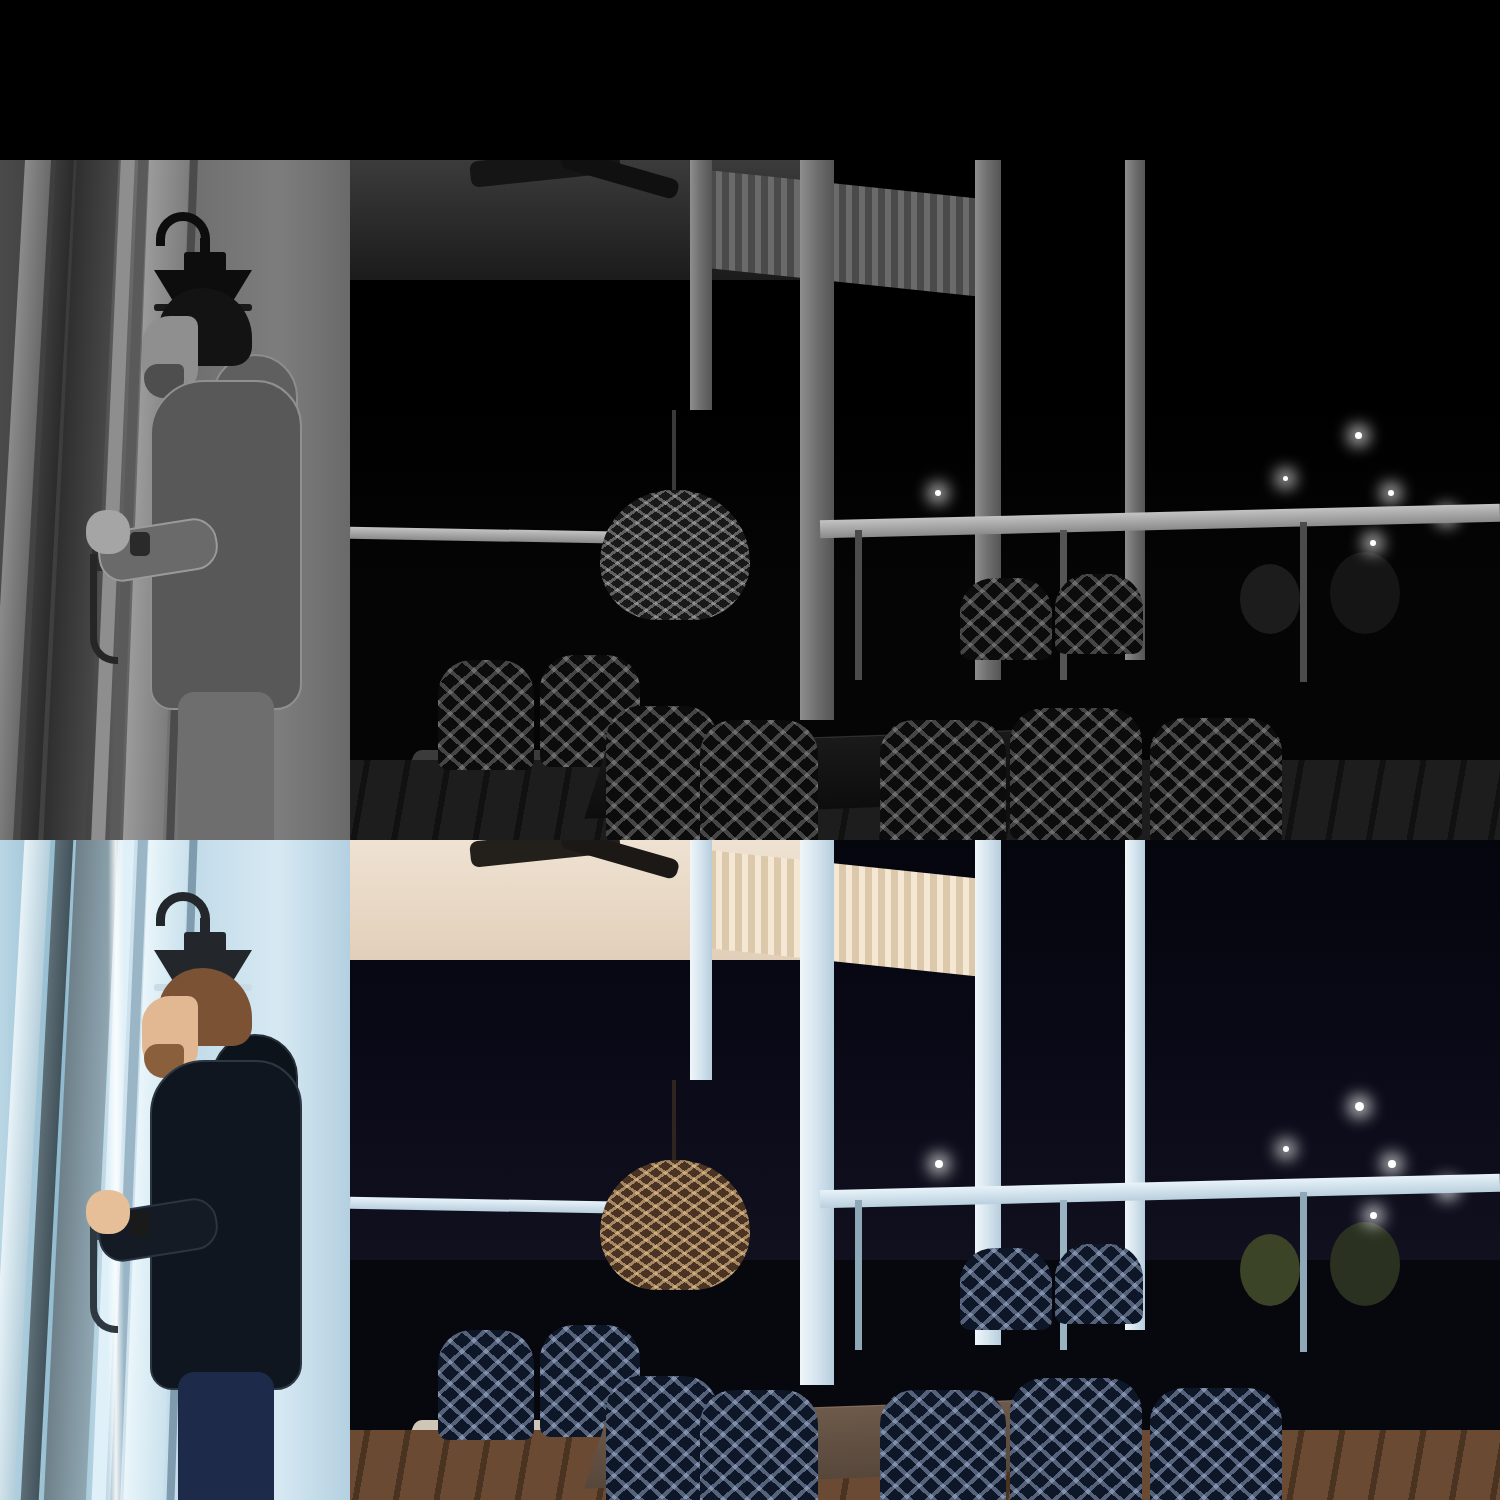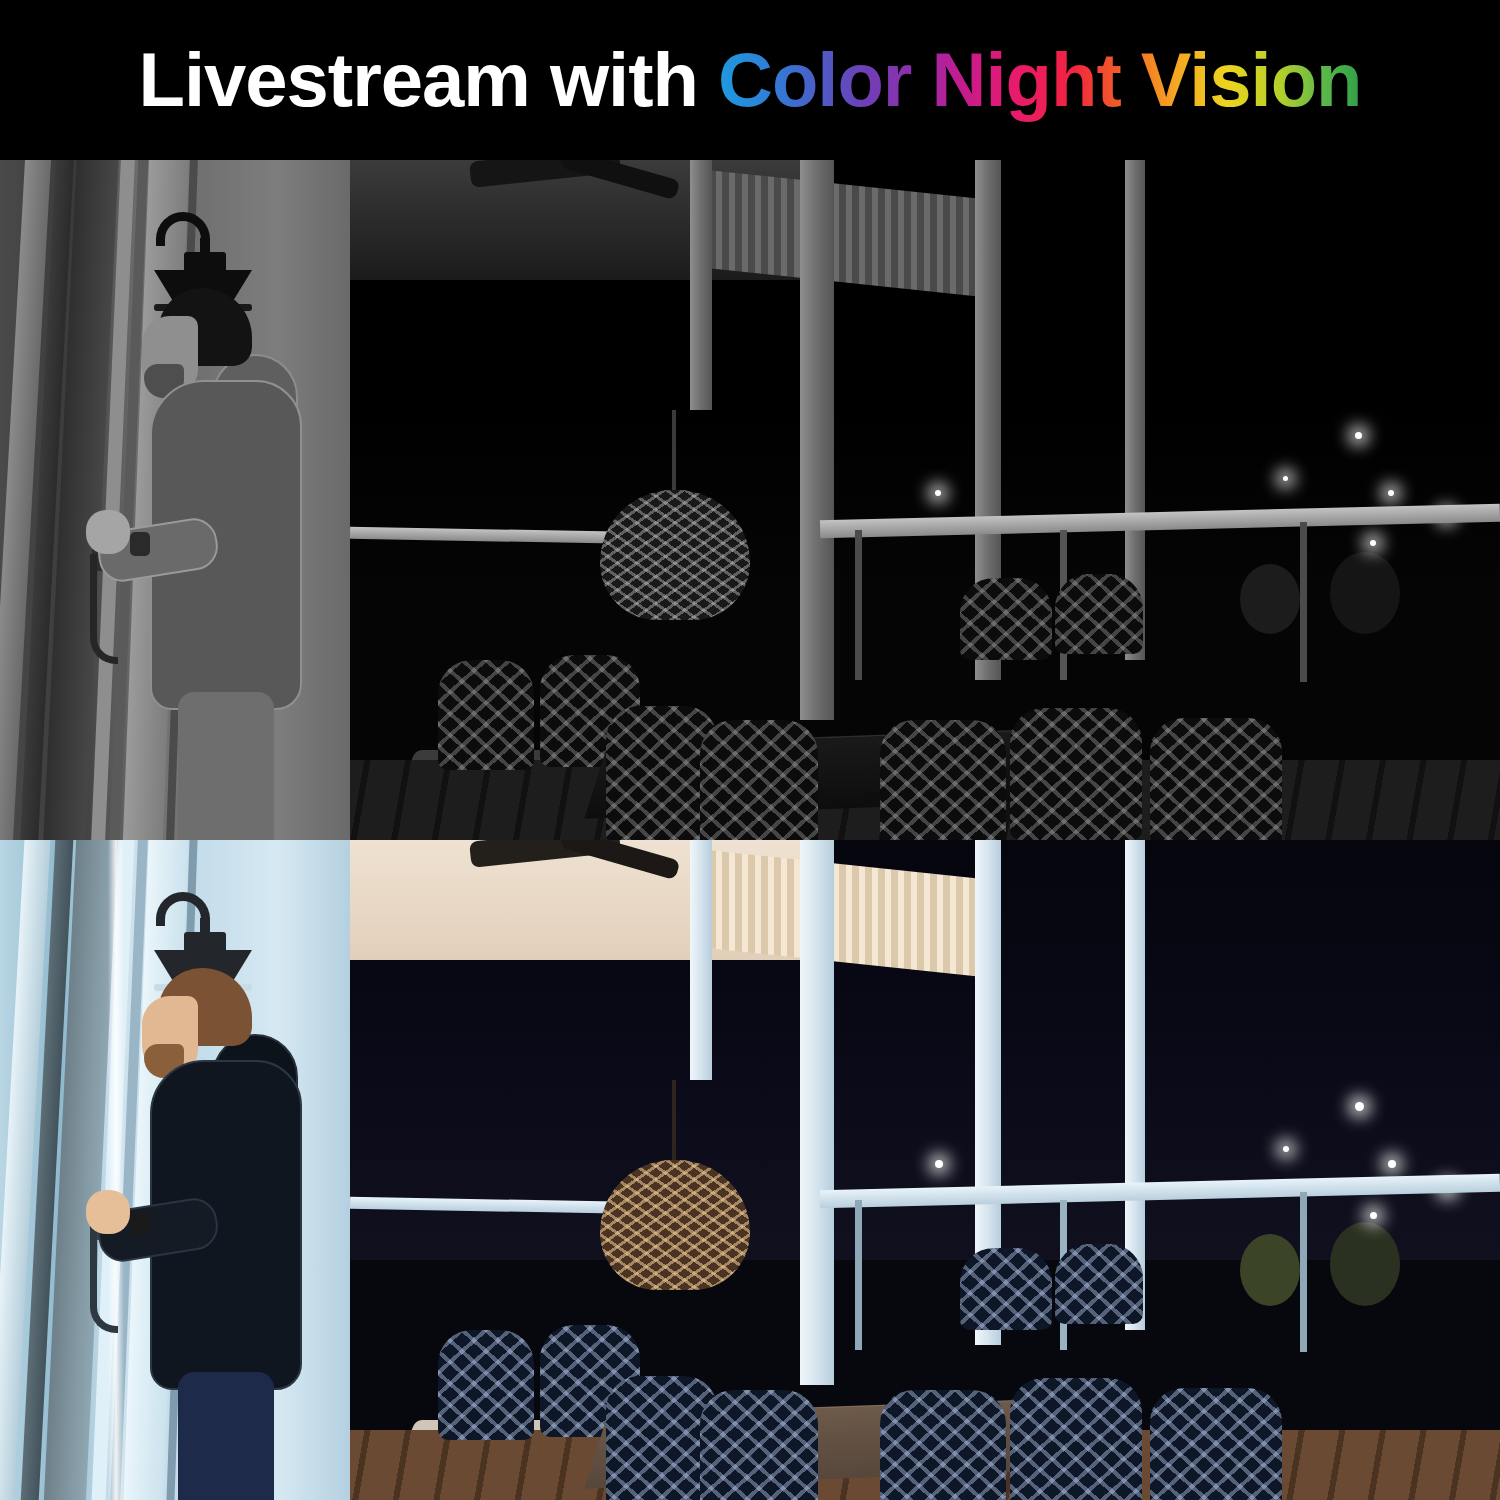--- a/index.html
+++ b/index.html
@@ -194,23 +194,20 @@
             box-shadow:0 0 16px 7px rgba(255,255,255,.75); background:#fff; }
 
   
   .rug{ position:absolute; border-radius:6px; transform:skewX(-22deg); }
 </style>
 </head>
 <body>
 
 <div id="promo">
 
-  <div class="header">
-    <div class="headline"><span class="plain">Livestream with </span><span class="rainbow">Color Night Vision</span></div>
-  </div>
 
   <div class="panel panel-top">
     <div class="scene mono">
 
       <div class="sky-mono"></div>
 
       <div class="ceiling ceiling-mono"></div>
       <div class="beadboard mono"></div>
       <div class="fan" style="background:#151515"></div>
       <div class="fan2" style="background:#101010"></div>

